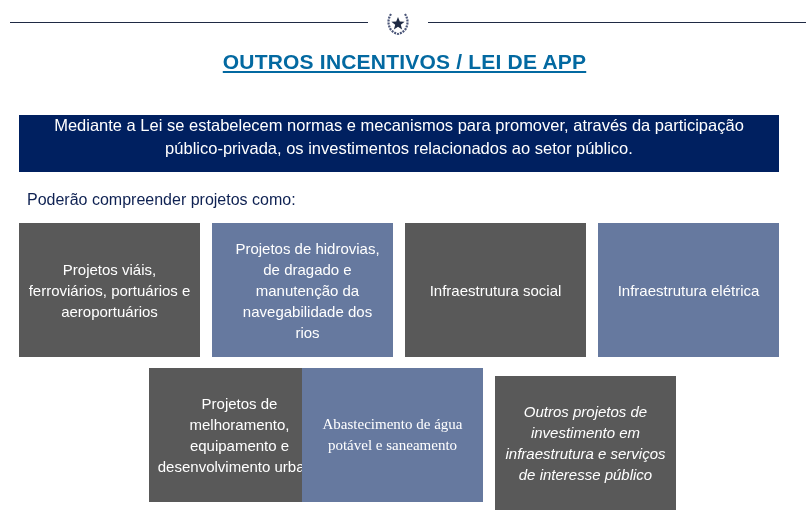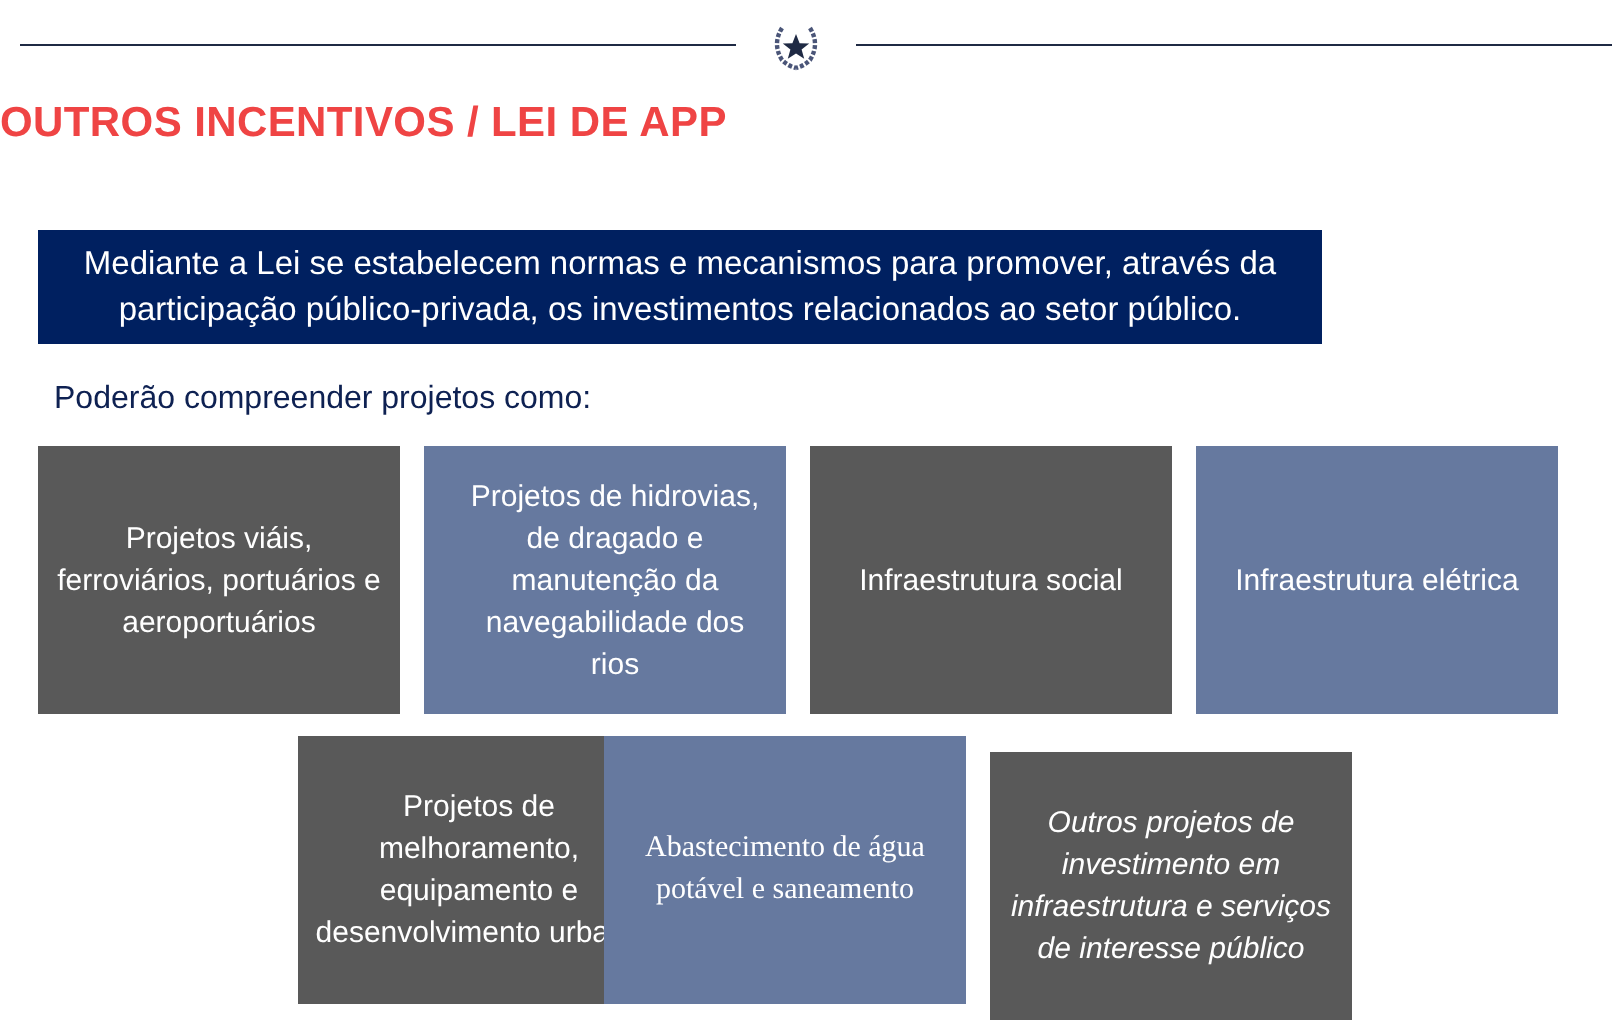--- a/index.html
+++ b/index.html
@@ -1,21 +1,21 @@
 <!DOCTYPE html>
 <html><head>
 <meta charset="utf-8">
 <style>
   body{margin:0;padding:0;background:#ffffff;width:809px;height:518px;overflow:hidden;font-family:"Liberation Sans",sans-serif;position:relative;}
   .rule{position:absolute;top:22px;height:1px;background:#1f2a44;}
   .rule.left{left:10px;width:358px;}
   .rule.right{left:428px;width:378px;}
   .emblem{position:absolute;left:383px;top:8px;width:30px;height:30px;}
-  .title{position:absolute;left:0;width:809px;top:50px;color:#ef4444;font-weight:bold;font-size:21px;letter-spacing:0.2px;}
-  .banner{position:absolute;left:19px;top:115px;width:642px;height:57px;background:#002060;color:#ffffff;font-size:16.5px;line-height:23px;text-align:center;display:flex;align-items:center;justify-content:center;box-sizing:border-box;padding:0 20px;}
+  .title{position:absolute;left:0;width:809px;top:50px;text-align:center;color:#0369a1;font-weight:bold;font-size:21px;letter-spacing:0.2px;text-decoration:underline;}
+  .banner{position:absolute;left:19px;top:115px;width:760px;height:57px;background:#002060;color:#ffffff;font-size:16.5px;line-height:23px;text-align:center;display:flex;align-items:flex-end;justify-content:center;box-sizing:border-box;padding:12px 20px;}
   .subtitle{position:absolute;left:27px;top:191px;color:#0e2152;font-weight:normal;font-size:16px;}
   .box{position:absolute;width:181px;height:134px;color:#ffffff;font-size:15px;line-height:21px;text-align:center;display:flex;align-items:center;justify-content:center;box-sizing:border-box;padding:0 8px;}
   .dark{background:#595959;}
   .blue{background:#66799f;}
 </style>
 </head>
 <body>
 
 <div class="rule left"></div>
 <div class="emblem">

